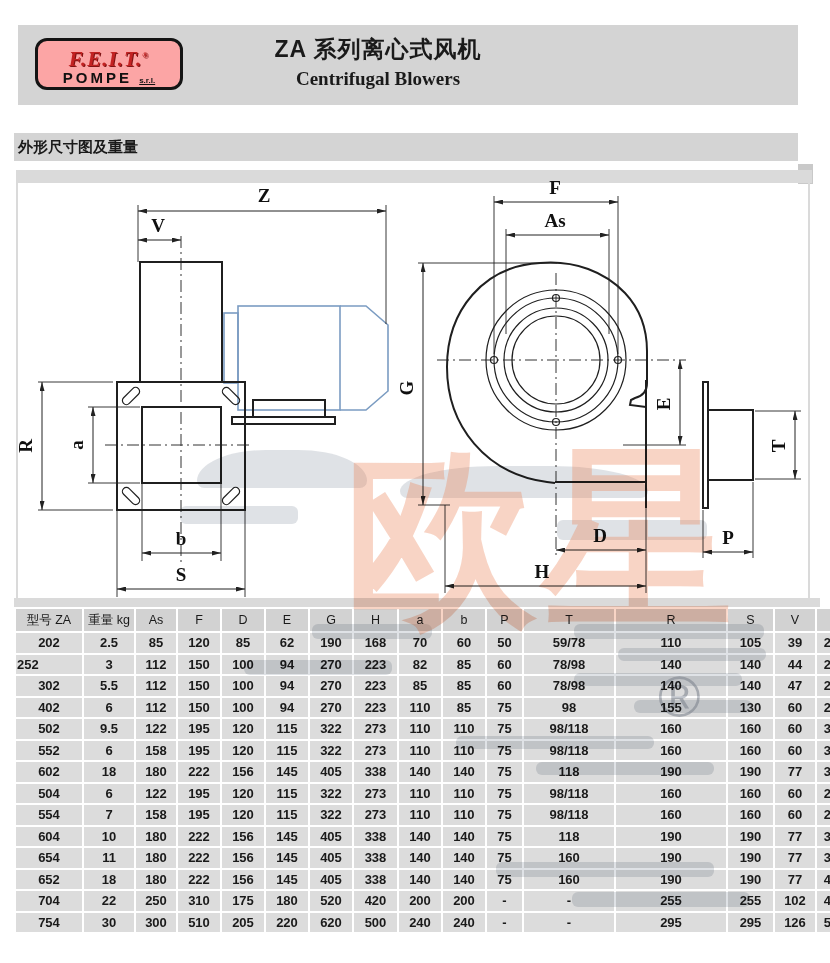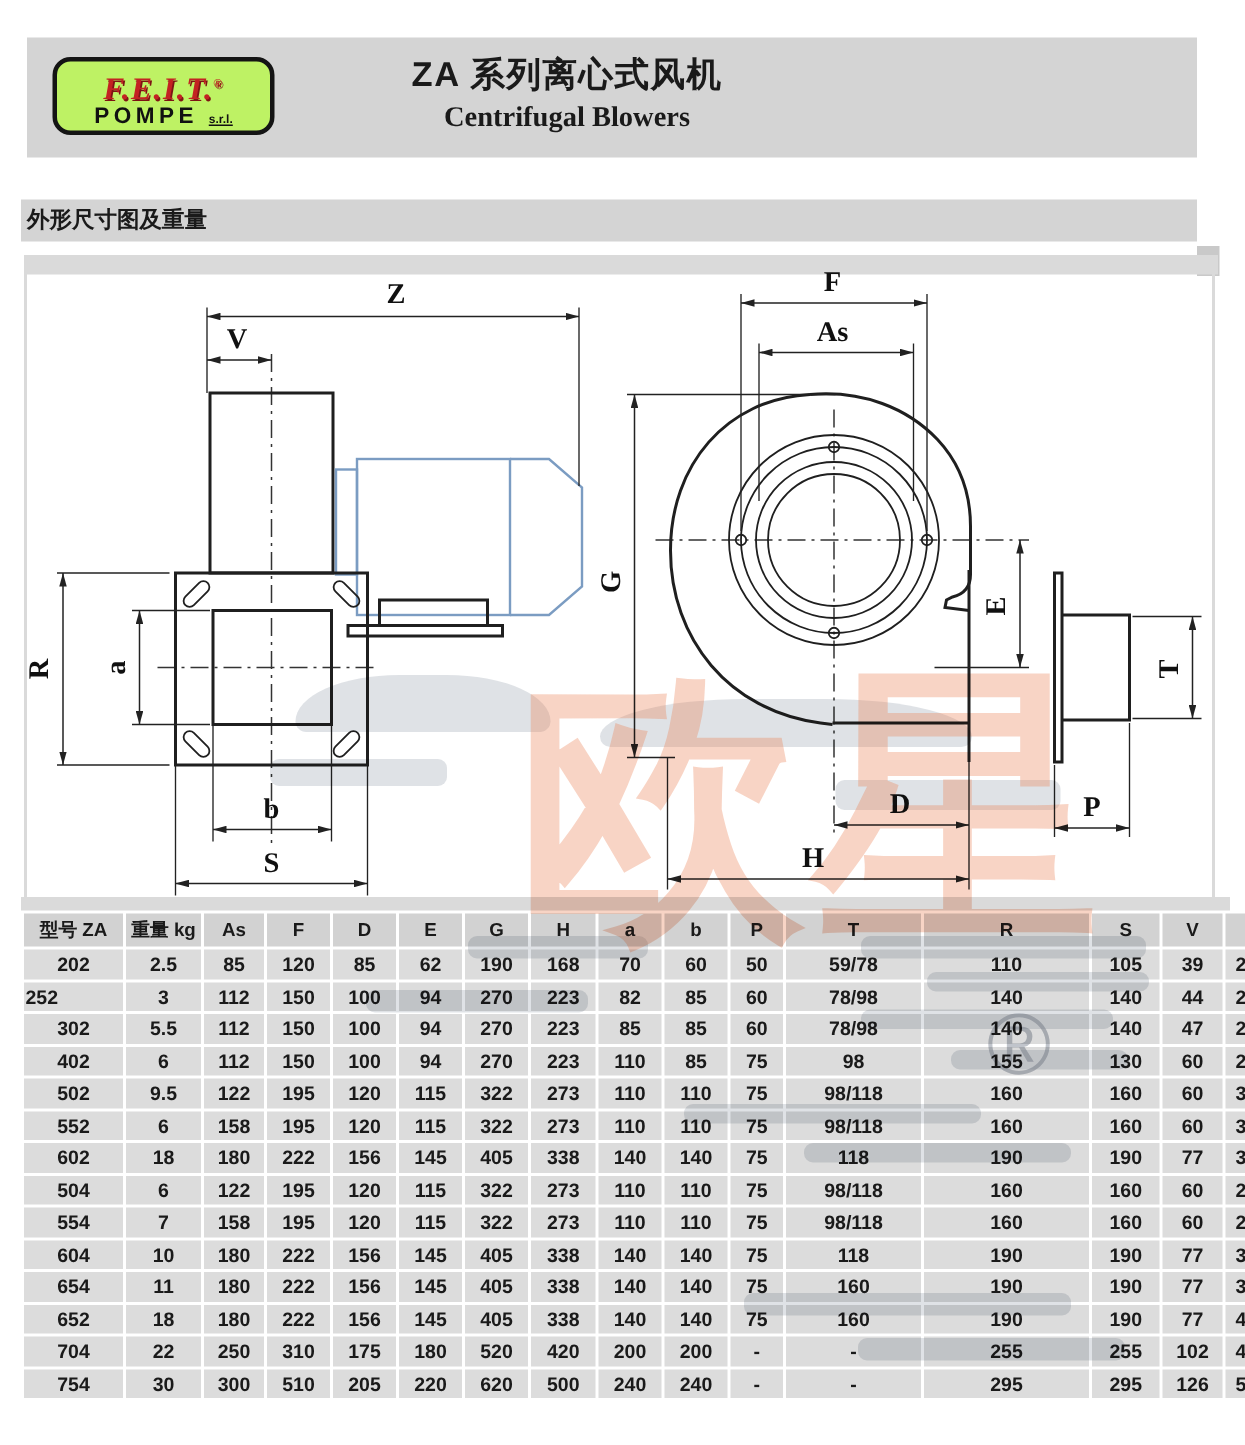--- a/index.html
+++ b/index.html
@@ -1,21 +1,21 @@
 <!DOCTYPE html>
 <html><head>
 <meta charset="utf-8">
 <style>
   html,body{margin:0;padding:0;background:#fff;}
   .page{position:relative;width:830px;height:963px;background:#ffffff;overflow:hidden;
         font-family:"Liberation Sans",sans-serif;color:#1a1a1a;}
 
   
   .header-bar{position:absolute;left:18px;top:25px;width:780px;height:80px;background:#d4d4d4;}
-  .logo{position:absolute;left:35px;top:38px;width:148px;height:52px;background:#bef264;
+  .logo{position:absolute;left:35px;top:38px;width:148px;height:52px;background:#fca5a5;
         border:3px solid #141414;border-radius:12px;box-sizing:border-box;text-align:center;z-index:2;}
   .logo-line1{margin-top:4px;font-family:"Liberation Serif",serif;font-style:italic;font-weight:bold;
         font-size:21px;color:#c32222;letter-spacing:1px;line-height:21px;text-shadow:1px 1px 0 #7e1414;}
   .logo-reg{font-size:8px;vertical-align:super;color:#c32222;}
   .logo-line2{font-weight:bold;font-size:15px;letter-spacing:3px;color:#111;line-height:16px;}
   .logo-srl{font-size:8px;letter-spacing:0;font-weight:bold;text-decoration:underline;}
   .titles{position:absolute;left:18px;top:25px;width:720px;text-align:center;z-index:1;}
   .title-zh{margin-top:9px;font-size:23px;font-weight:bold;letter-spacing:1px;}
   .title-en{margin-top:3px;font-family:"Liberation Serif",serif;font-size:19px;font-weight:bold;}
 
@@ -36,21 +36,21 @@
   .thin{stroke:#1f1f1f;stroke-width:1.2;fill:none;}
   .blue{stroke:#7b9cc2;stroke-width:1.6;fill:none;}
   .cl{stroke:#333;stroke-width:1;fill:none;stroke-dasharray:12 4 2 4;}
   .ext{stroke:#222;stroke-width:0.9;fill:none;}
   .dim{stroke:#222;stroke-width:1;fill:none;marker-start:url(#arr);marker-end:url(#arr);}
   text.dlab{font-family:"Liberation Serif",serif;font-weight:bold;font-size:19px;fill:#101010;}
 
   
   table.dims{position:absolute;left:14px;top:607px;width:806px;z-index:1;
         border-collapse:separate;border-spacing:2px;table-layout:fixed;}
-  table.dims th{background:#d2d2d2;height:22px;font-size:12.5px;font-weight:bold;text-align:center;padding:0;}
+  table.dims th{background:#d2d2d2;height:22px;font-size:12.5px;font-weight:normal;text-align:center;padding:0;}
   table.dims td{background:#dcdcdc;height:19.5px;font-size:13px;font-weight:bold;text-align:center;padding:0;
         white-space:nowrap;overflow:hidden;}
   table.dims td.flush-left{text-align:left;padding-left:1px;}
 
   
   .watermark{position:absolute;left:12px;top:0;width:830px;height:963px;pointer-events:none;z-index:5;
         mix-blend-mode:multiply;}
   .wm-cn{position:absolute;left:333px;top:443px;font-size:192px;line-height:1;font-weight:900;
         color:rgba(234,124,80,0.33);letter-spacing:4px;white-space:nowrap;}
   .wm-star{position:absolute;left:133px;top:596px;font-size:108px;line-height:1;font-weight:bold;

